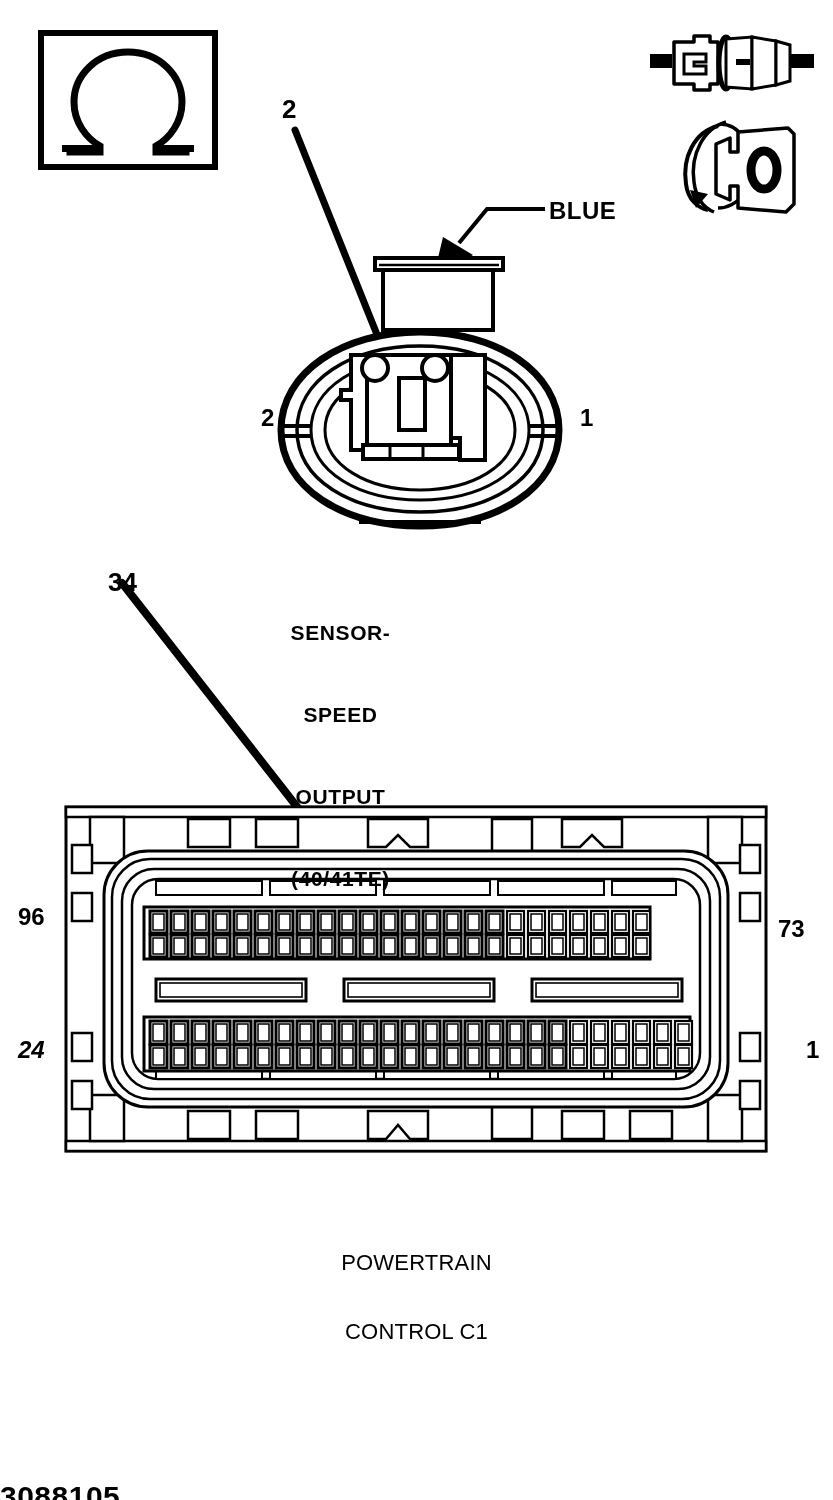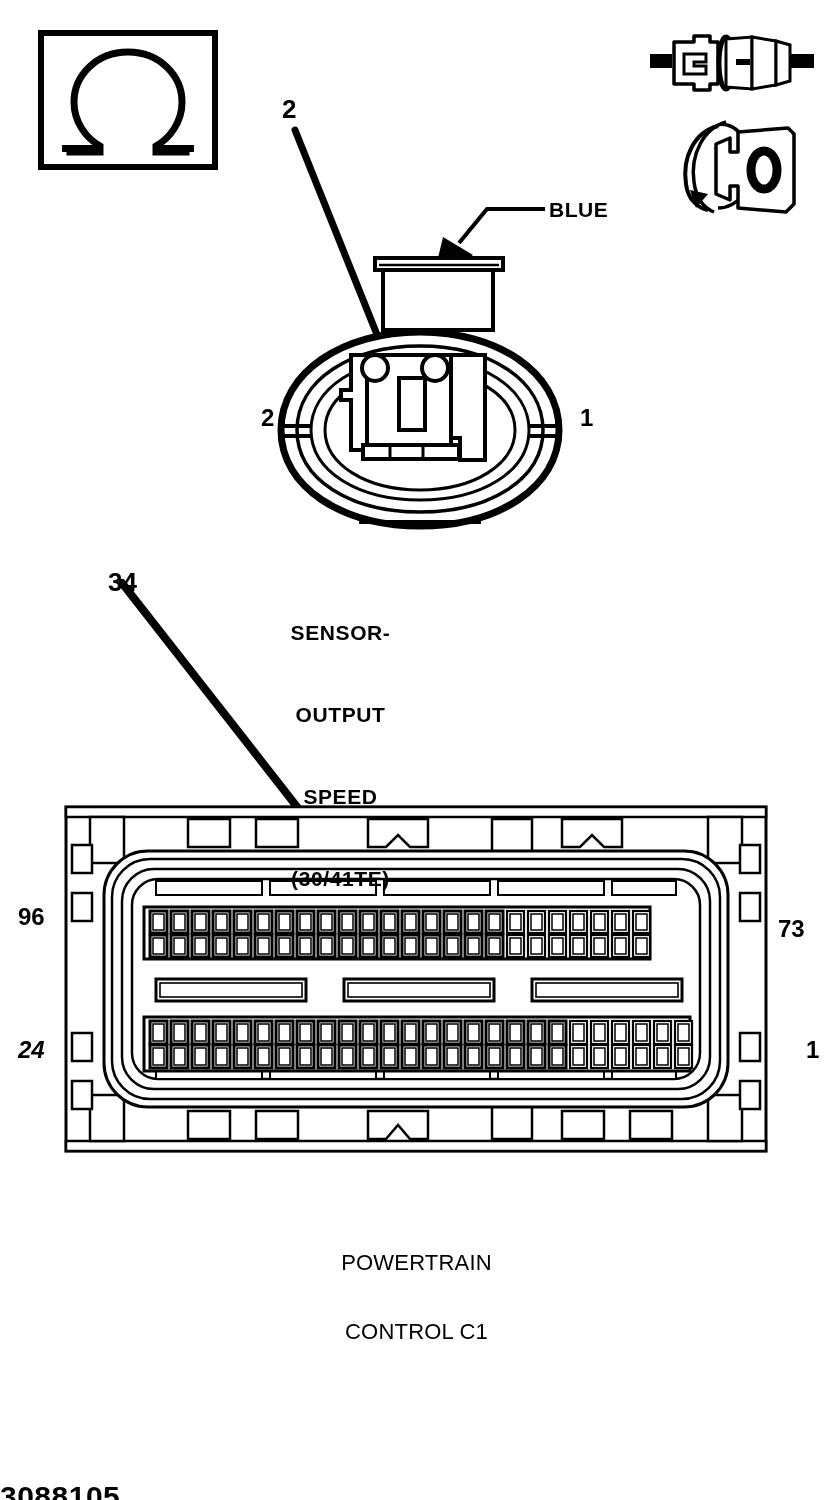--- a/index.html
+++ b/index.html
@@ -35,21 +35,21 @@
 
   #sensor-connector { left: 255px; top: 250px; }
   #pcm-connector    { left: 60px;  top: 795px; }
 
   #leader-2  { left: 280px; top: 100px; }
   #leader-34 { left: 100px; top: 565px; }
   #blue-arrow{ left: 415px; top: 195px; }
 
   .num-label { font-size: 26px; font-weight: bold; }
   .pin-num   { font-size: 24px; font-weight: bold; }
-  .blue-text { font-size: 21px; font-weight: bold; letter-spacing: 0.5px; }
+  .blue-text { font-size: 24px; font-weight: bold; letter-spacing: 0.5px; }
 
   #caption-sensor {
     left: 0; top: 580px; width: 681px;
     text-align: center;
     font-size: 21px;
     font-weight: bold;
     letter-spacing: 0.6px;
   }
   #caption-sensor div { margin-bottom: 19px; }
 
@@ -486,23 +486,23 @@
   <span class="lbl pin-num" id="label-pin2">2</span>
   <span class="lbl pin-num" id="label-pin1">1</span>
   <span class="lbl num-label" id="label-34">34</span>
   <span class="lbl pin-num" id="label-96">96</span>
   <span class="lbl pin-num" id="label-73">73</span>
   <span class="lbl pin-num" id="label-24">24</span>
   <span class="lbl pin-num" id="label-1">1</span>
 
   <div class="lbl" id="caption-sensor">
     <div>SENSOR-</div>
+    <div>SPEED</div>
     <div>OUTPUT</div>
-    <div>SPEED</div>
-    <div>(30/41TE)</div>
+    <div>(40/41TE)</div>
   </div>
 
   <div class="lbl" id="caption-pcm">
     <div>POWERTRAIN</div>
     <div>CONTROL C1</div>
   </div>
 
   <div class="lbl" id="figure-number">3088105</div>
 
 </div>

